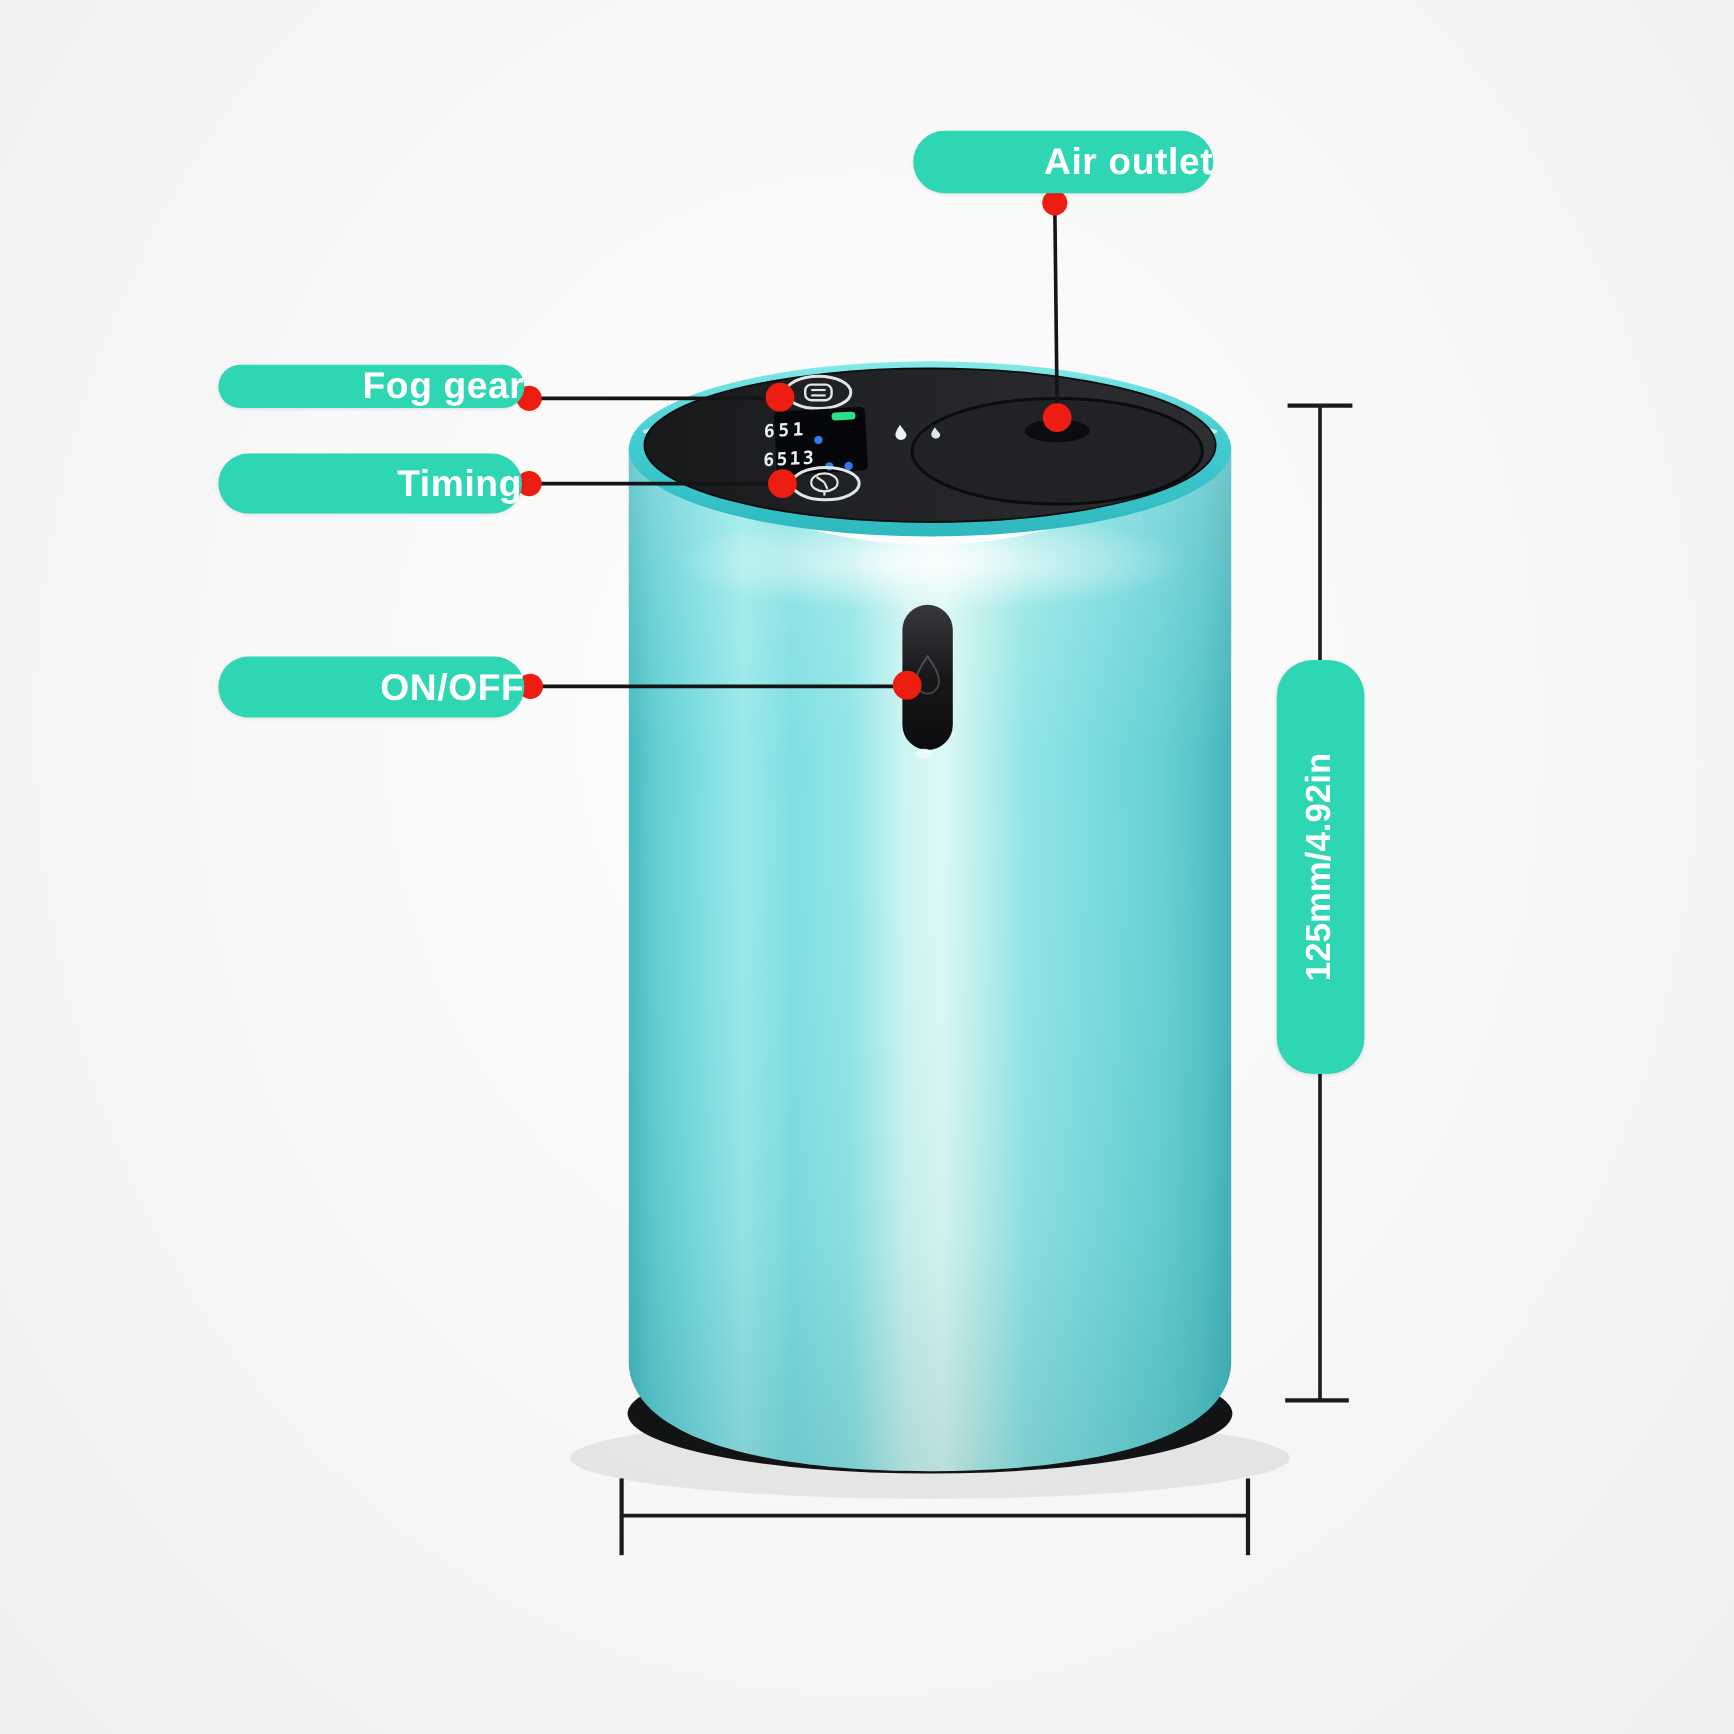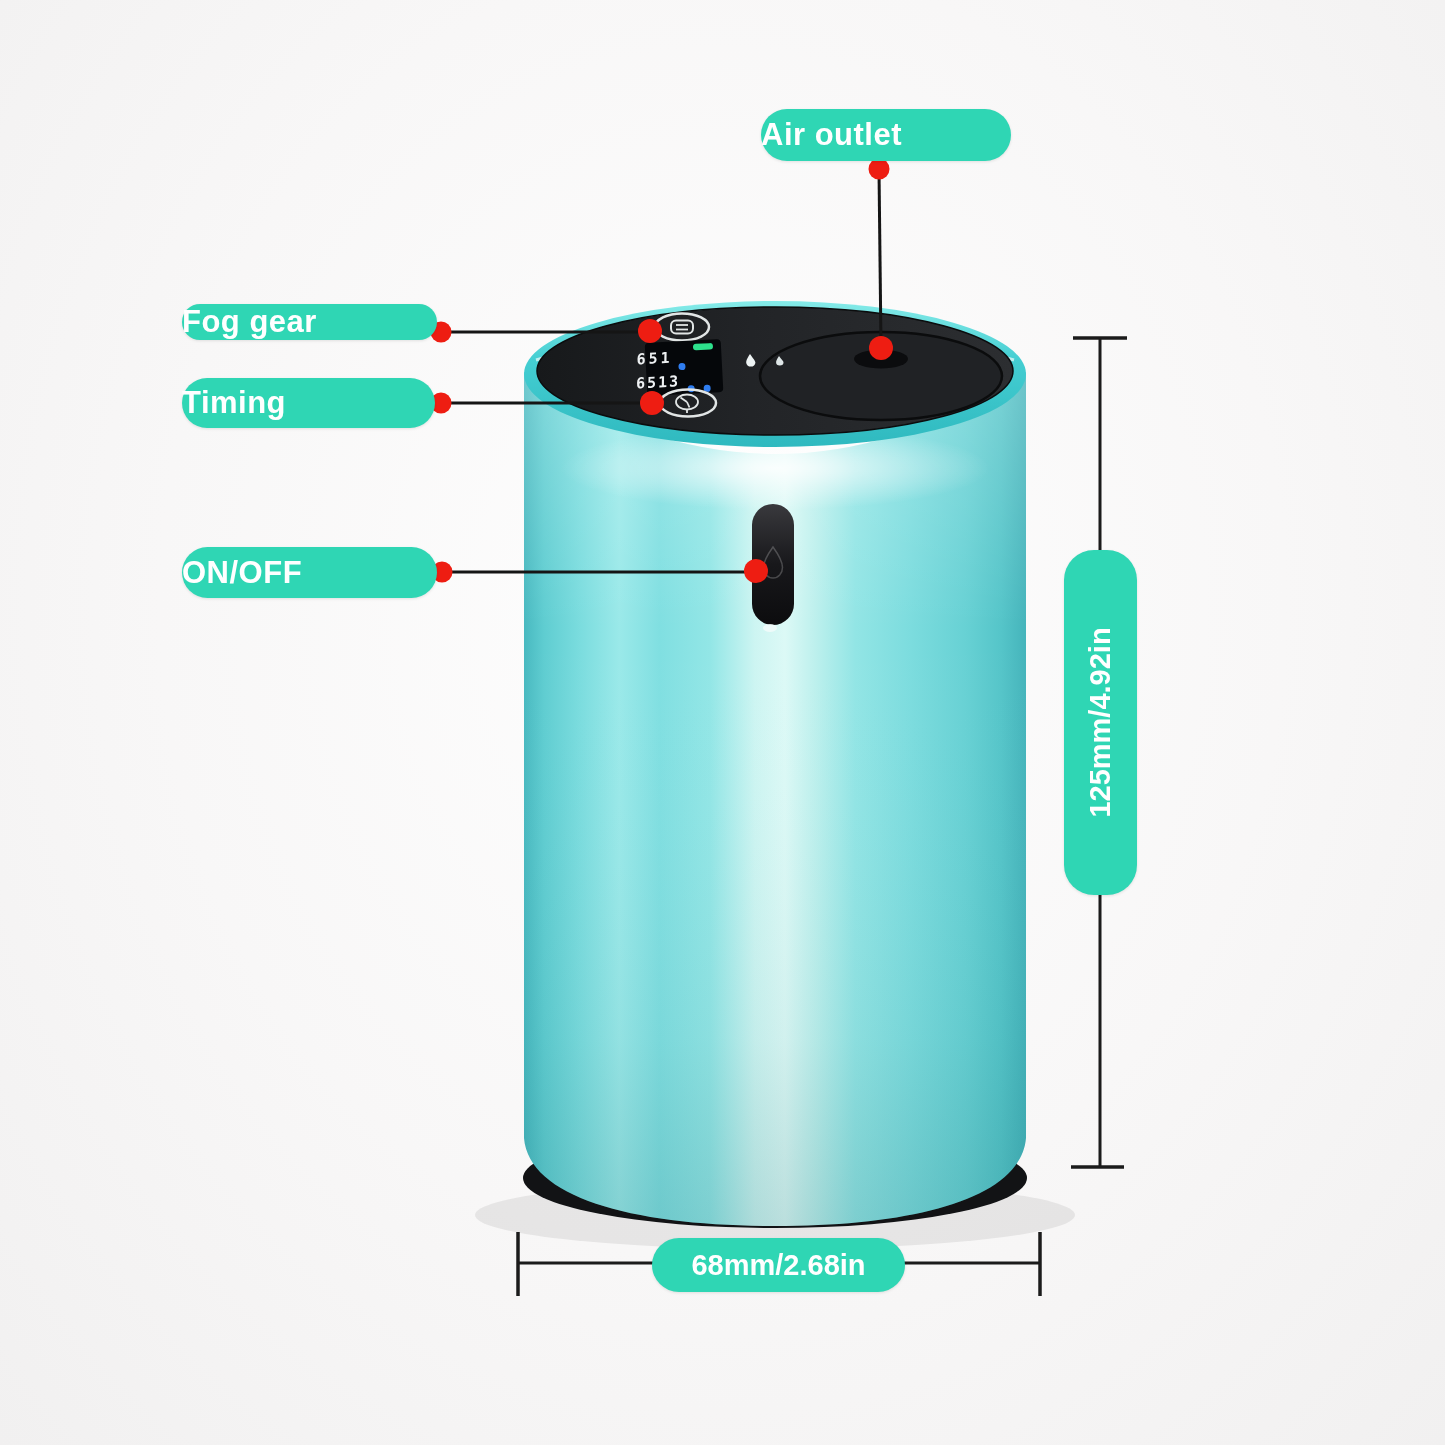--- a/index.html
+++ b/index.html
@@ -7,21 +7,21 @@
     width:1445px;height:1445px;overflow:hidden;
     background:radial-gradient(ellipse at 50% 42%, #fefefe 0%, #f8f7f7 55%, #f1f0f0 100%);
     font-family:"Liberation Sans", sans-serif;
   }
   .stage{position:relative;width:1445px;height:1445px;}
   svg.scene{position:absolute;left:0;top:0;width:1445px;height:1445px;}
   .callout{
     position:absolute;
     background:#2fd6b4;
     border-radius:30px;
-    display:flex;align-items:center;justify-content:flex-start;
+    display:flex;align-items:center;justify-content:flex-end;
     color:#ffffff;font-weight:bold;font-size:31px;letter-spacing:0.5px;
     box-shadow:0 1px 3px rgba(0,0,0,0.10);
   }
   .dim-pill{
     position:absolute;
     background:#2fd6b4;
     border-radius:30px;
     display:flex;align-items:center;justify-content:center;
     color:#ffffff;font-weight:bold;font-size:29px;
     box-shadow:0 1px 3px rgba(0,0,0,0.10);
@@ -173,17 +173,14 @@
   <div class="callout" id="callout-timing">
     <span>Timing</span>
   </div>
   <div class="callout" id="callout-on-off">
     <span>ON/OFF</span>
   </div>
 
   <div class="dim-pill vertical" id="dim-height">
     <span>125mm/4.92in</span>
   </div>
-  <div class="dim-pill" id="dim-width">
-    <span>68mm/2.68in</span>
-  </div>
 
 </div>
 
 </body></html>

